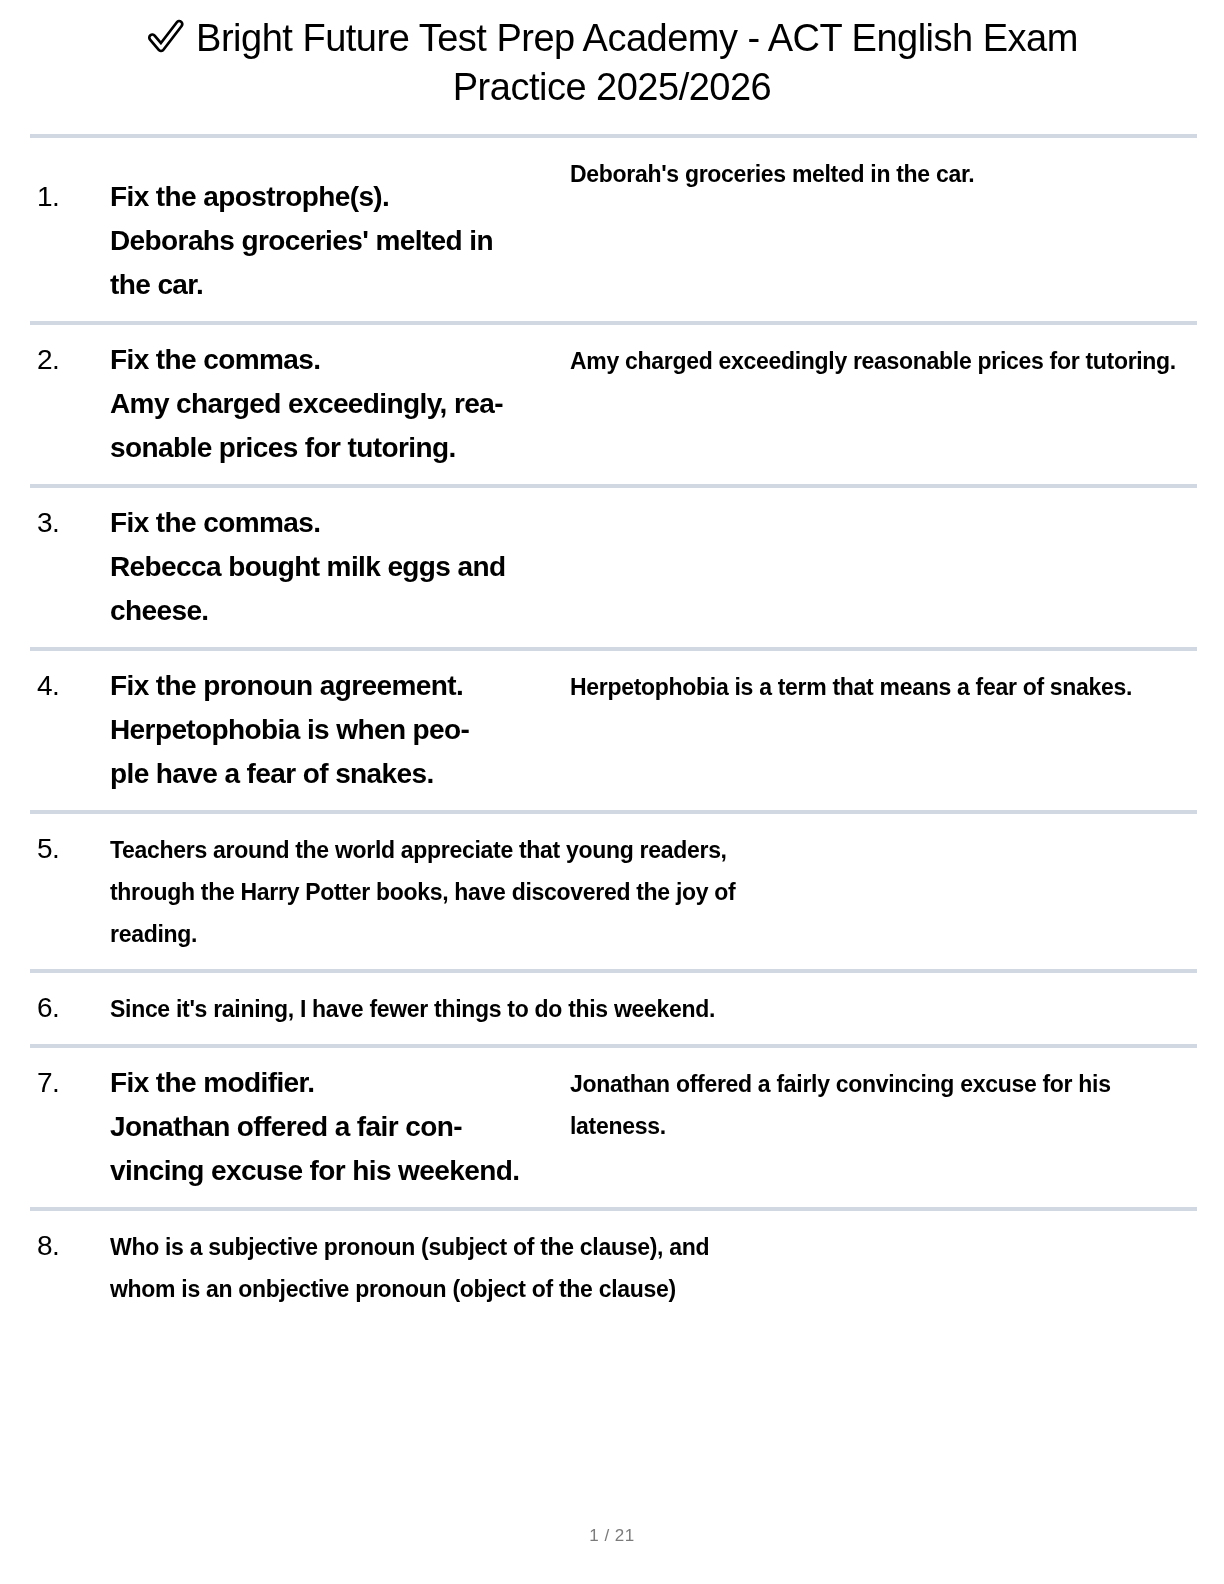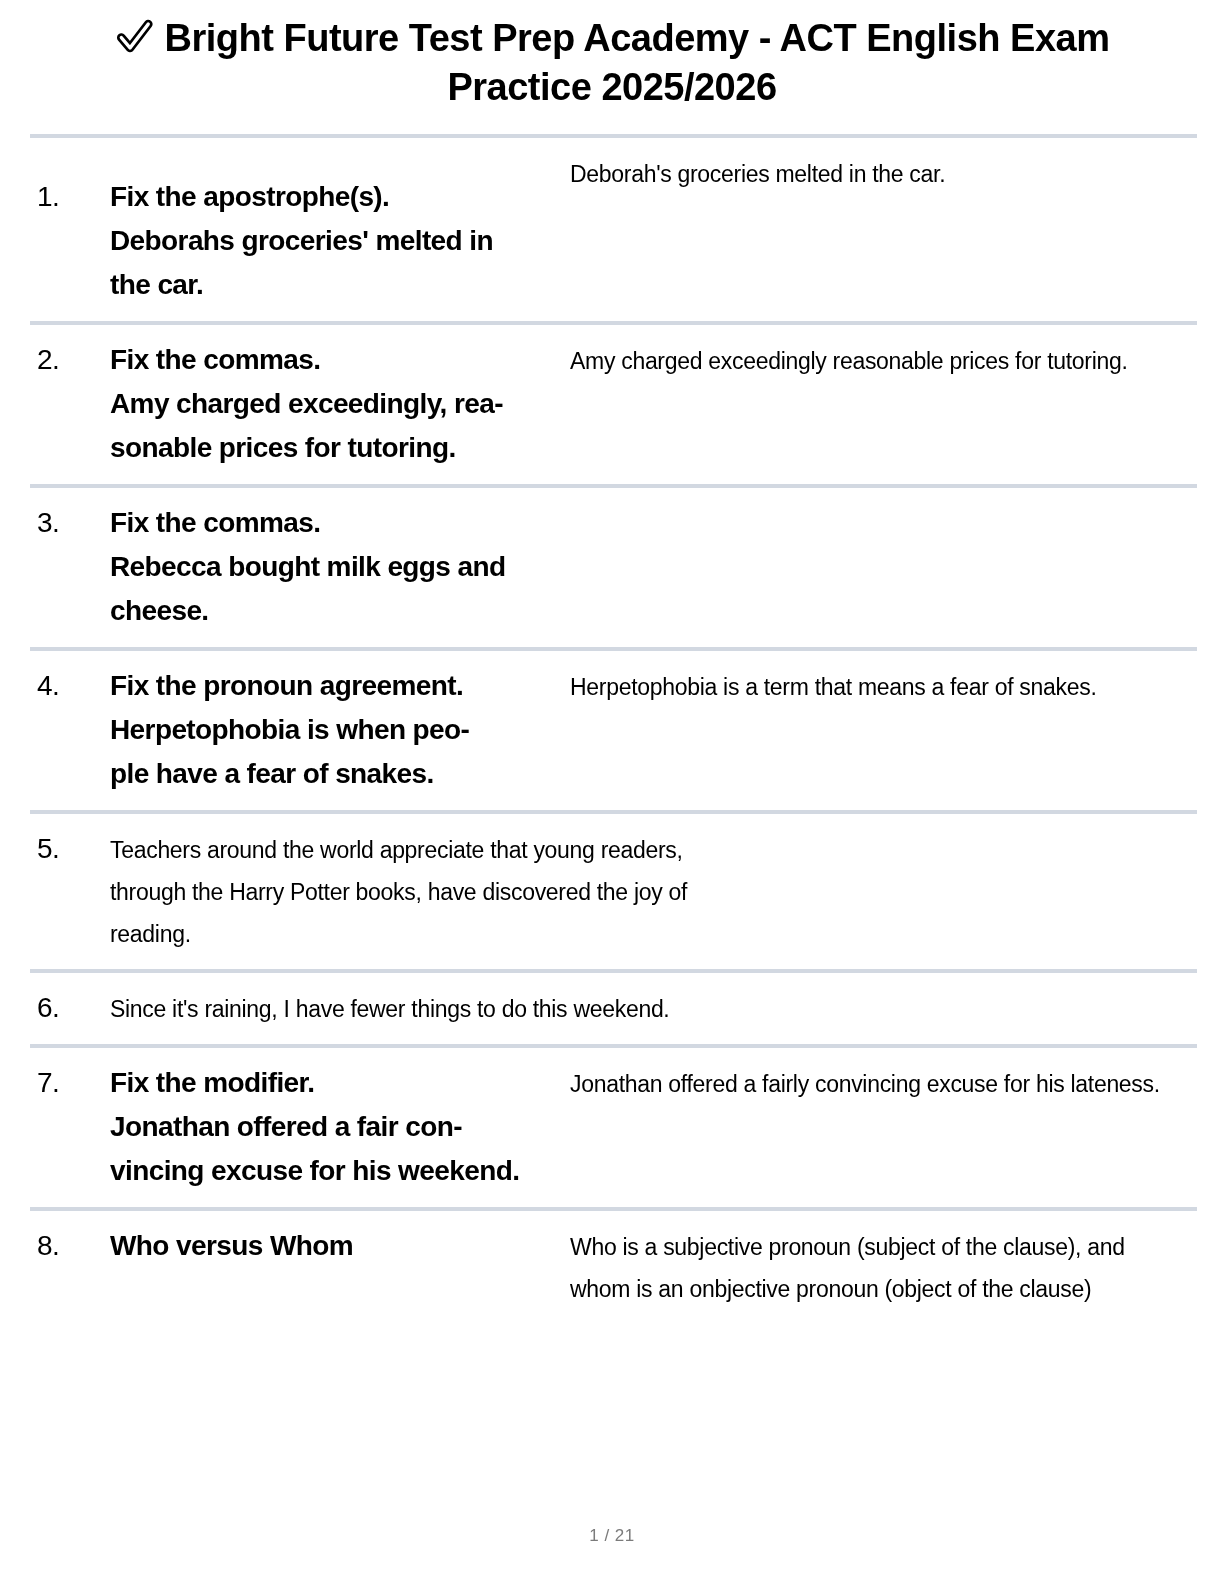--- a/index.html
+++ b/index.html
@@ -15,21 +15,21 @@
   .page {
     width: 1224px;
     height: 1584px;
     position: relative;
   }
   .title {
     padding-top: 16px;
     text-align: center;
     font-size: 38px;
     line-height: 45px;
-    font-weight: bold;
+    font-weight: normal;
     letter-spacing: -0.5px;
     white-space: pre-line;
   }
   .title .check-icon {
     display: inline-block;
     vertical-align: -4px;
     margin-right: 12px;
   }
   .divider {
     height: 4px;
@@ -57,21 +57,21 @@
     font-size: 28px;
     line-height: 44px;
     font-weight: bold;
     letter-spacing: -0.6px;
     white-space: pre-line;
   }
   .answer {
     flex: 1 1 auto;
     font-size: 23px;
     line-height: 42px;
-    font-weight: 400;
+    font-weight: 700;
     letter-spacing: -0.3px;
     white-space: pre-line;
     margin-top: 2px;
   }
   
   .card-offset .num, .card-offset .question { margin-top: 24px; }
   .footer {
     position: absolute;
     bottom: 38px;
     left: 0;
@@ -149,20 +149,19 @@
     <div class="num">7.</div>
     <div class="question">Fix the modifier.
 Jonathan offered a fair con-
 vincing excuse for his weekend.</div>
     <div class="answer">Jonathan offered a fairly convincing excuse for his lateness.</div>
   </div>
   <div class="divider"></div>
 
   <div class="card">
     <div class="num">8.</div>
-    <div class="question">Who versus Whom</div>
     <div class="answer">Who is a subjective pronoun (subject of the clause), and
 whom is an onbjective pronoun (object of the clause)</div>
   </div>
 
   <div class="footer">1 / 21</div>
 
 </div>
 
 </body></html>

